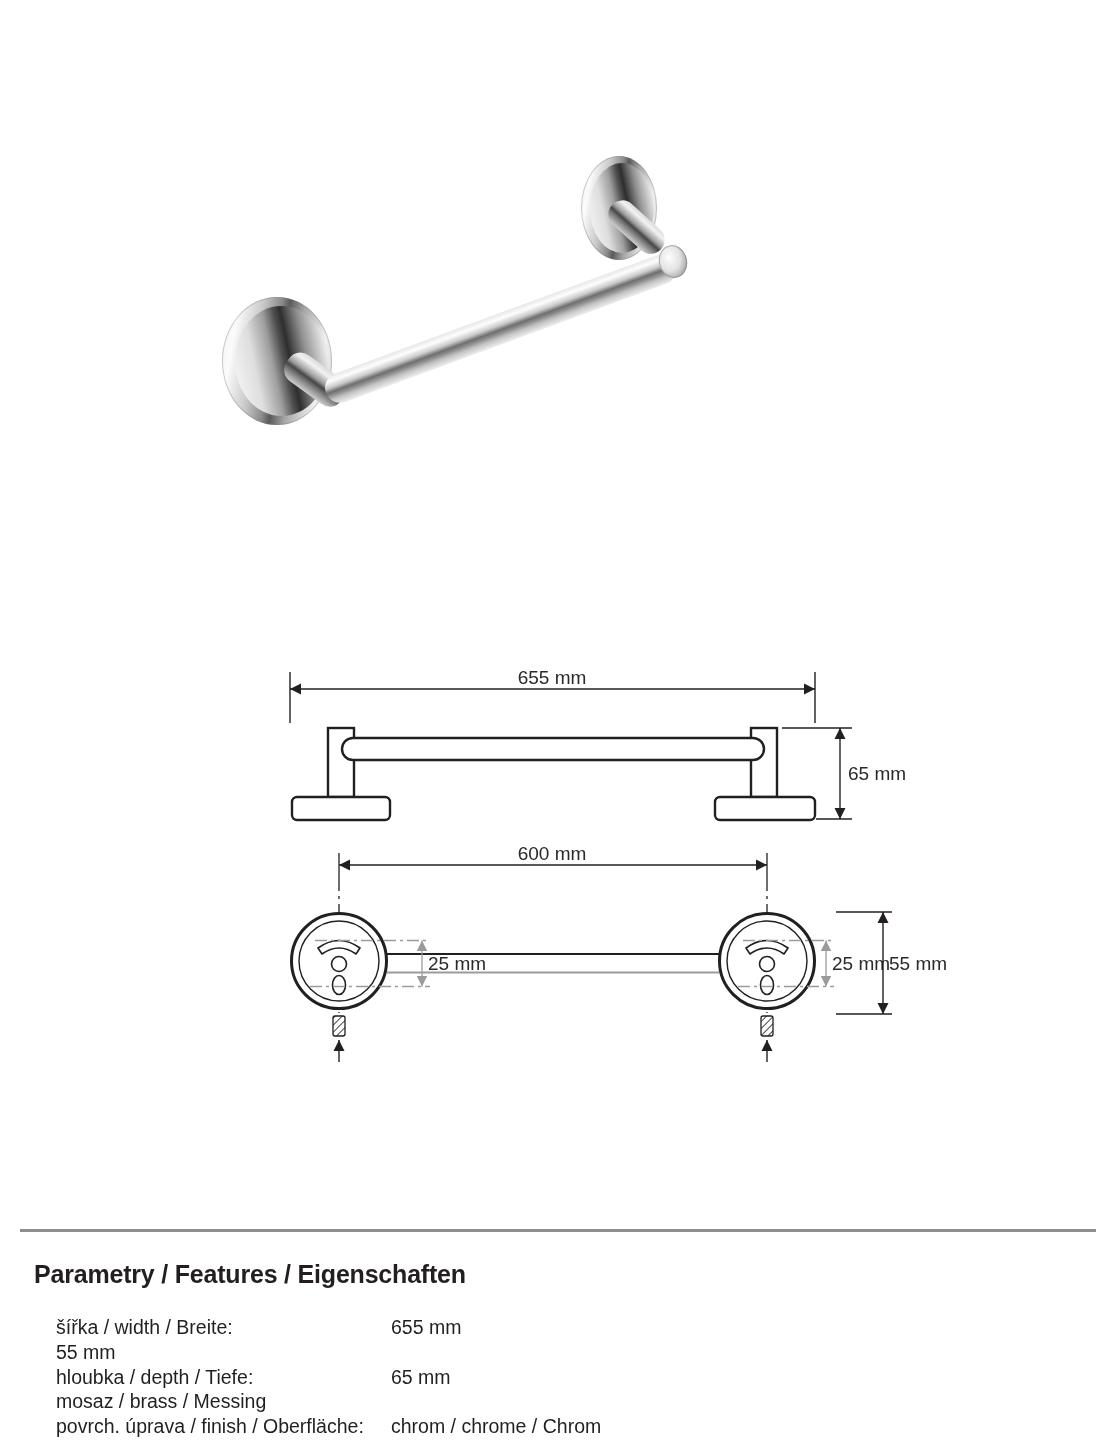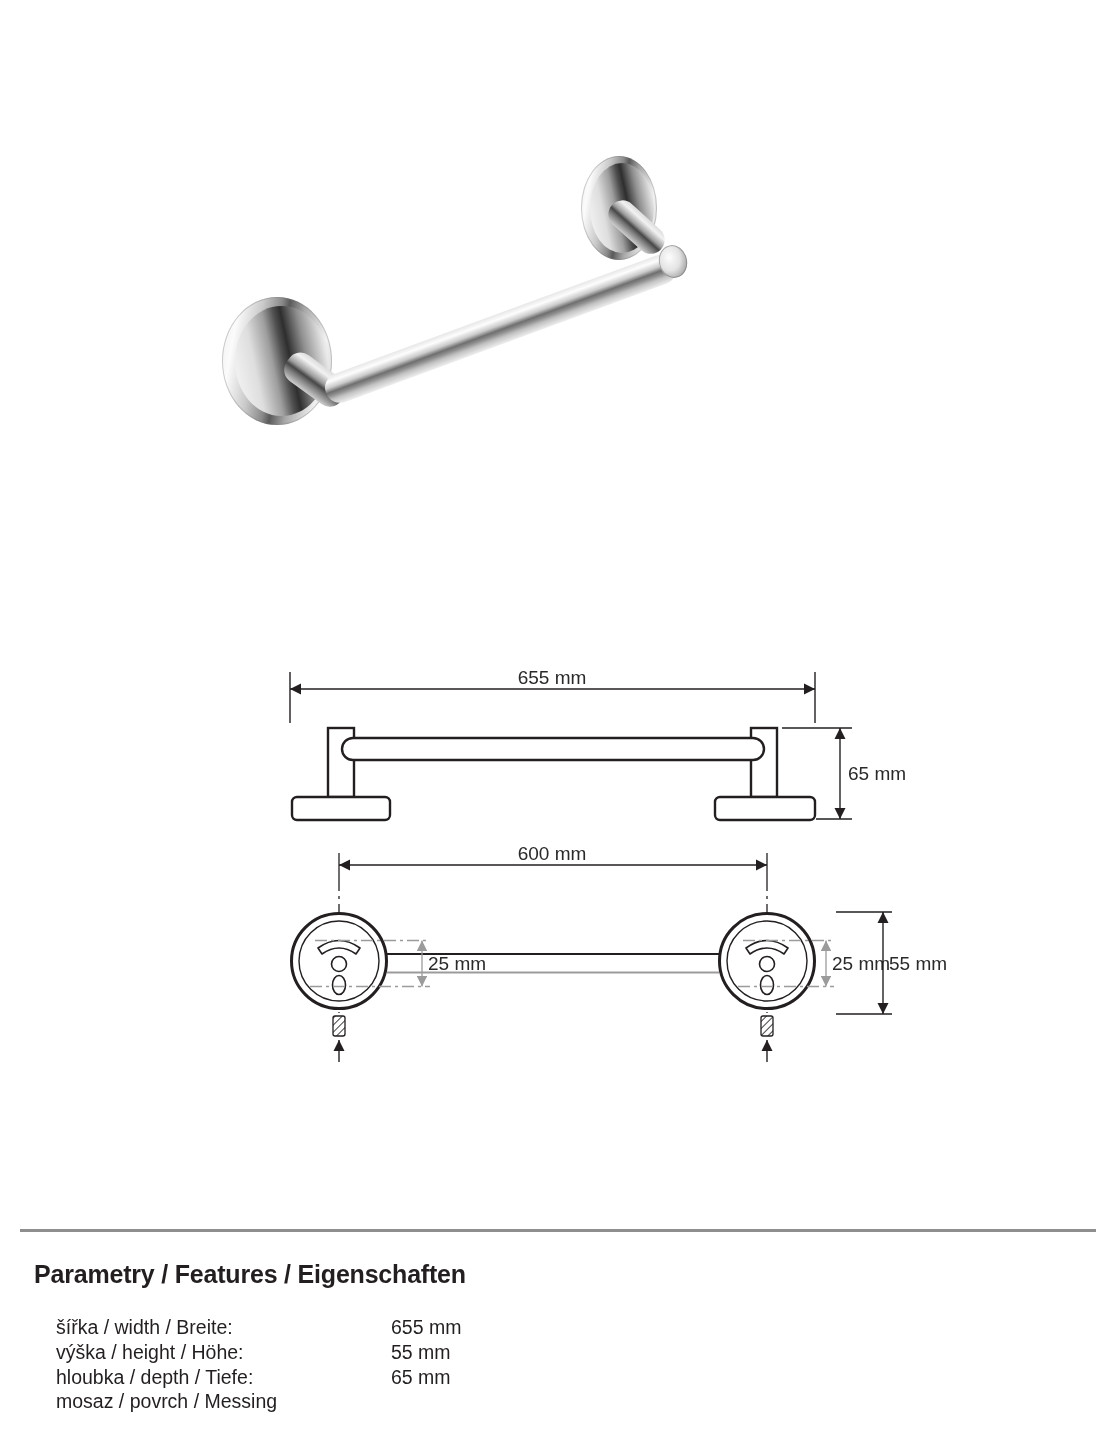--- a/index.html
+++ b/index.html
@@ -152,23 +152,26 @@
 <div class="separator"></div>
 
 <div class="params-title">Parametry / Features / Eigenschaften</div>
 
 <div class="params-table">
   <div class="params-row">
     <span class="label">šířka / width / Breite:</span>
     <span class="value">655 mm</span>
   </div>
   <div class="params-row">
-    <span class="label">výška / height / Höhe:</span>
     <span class="value">55 mm</span>
   </div>
   <div class="params-row">
     <span class="label">hloubka / depth / Tiefe:</span>
     <span class="value">65 mm</span>
   </div>
   <div class="params-row">
-    <span class="value">mosaz / povrch / Messing</span>
+    <span class="value">mosaz / brass / Messing</span>
+  </div>
+  <div class="params-row">
+    <span class="label">povrch. úprava / finish / Oberfläche:</span>
+    <span class="value">chrom / chrome / Chrom</span>
   </div>
 </div>
 
 </body></html>

